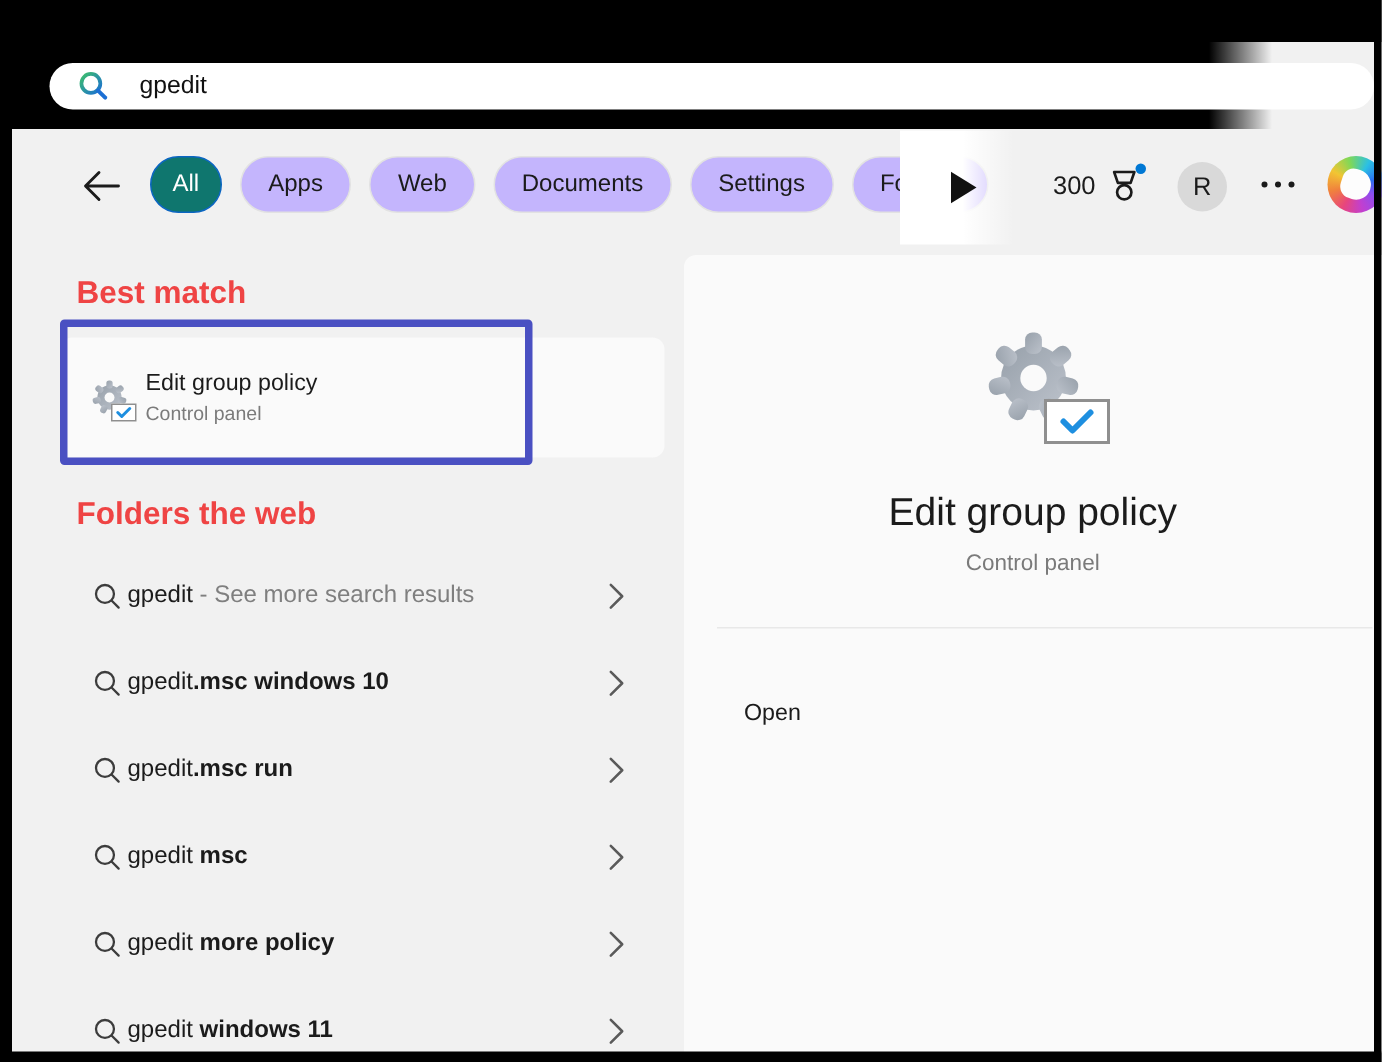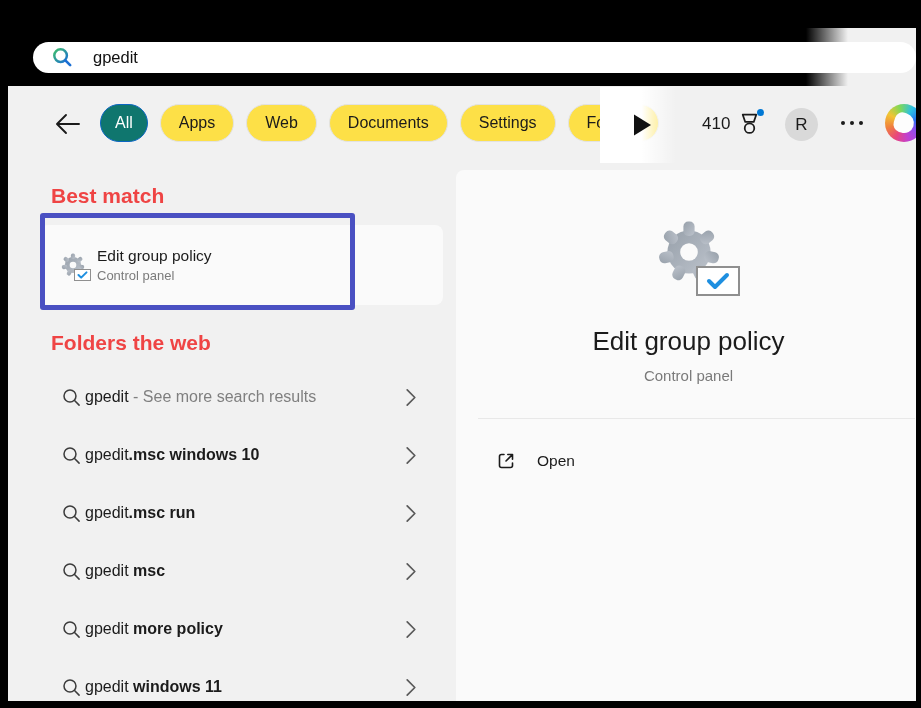--- a/index.html
+++ b/index.html
@@ -24,21 +24,21 @@
   
   .search-pill { position:absolute; left:33px; top:42px; width:883px; height:31px;
     background:#fff; border-radius:16px; display:flex; align-items:center;
     padding-left:19px; gap:20px; z-index:10; }
   .search-pill input { border:none; outline:none; background:transparent;
     font-family:"Liberation Sans",sans-serif; font-size:16.5px; color:#111; width:700px; }
 
   
   .back-arrow { position:absolute; left:54px; top:112px; width:27px; height:24px; z-index:3; }
   .tabs { position:absolute; left:100px; top:104px; display:flex; gap:12px; z-index:2; }
-  .pill { height:38px; border-radius:19px; background:#fde047; border:1px solid #e2e2e2;
+  .pill { height:38px; border-radius:19px; background:#c4b5fd; border:1px solid #e2e2e2;
     display:flex; align-items:center; padding:0 18px; font-size:16px; color:#1b1b1b; white-space:nowrap; }
   .pill.selected { background:#0f766e; border-color:#0b66c2; color:#fff; padding:0 14px; }
   .scroll-cover { position:absolute; left:600px; top:87px; width:76px; height:76px; z-index:3;
     background:linear-gradient(90deg,#fff 0,#fff 55%,rgba(255,255,255,0) 100%); }
   .play-btn { position:absolute; left:632px; top:114px; width:20px; height:22px; z-index:4; }
 
   .rewards { position:absolute; left:702px; top:110px; display:flex; align-items:center; gap:7px; z-index:3; }
   .rewards .pts { font-size:17px; color:#1b1b1b; }
   .rewards .ricon { position:relative; width:25px; height:27px; }
   .rewards .dot { position:absolute; top:-1px; right:-2px; width:7px; height:7px; border-radius:50%; background:#0078d4; }
@@ -81,21 +81,21 @@
     display:flex; align-items:center; justify-content:center; }
   .checkbox.big { width:44px; height:30px; right:-10px; bottom:-4px; }
   .checkbox.small { width:17px; height:12px; right:-3px; bottom:-1px; border-width:1.5px; }
 
   
   .preview { position:absolute; left:456px; top:170px; width:465px; height:532px;
     background:#fafafa; border-radius:8px 0 0 0; z-index:2; }
   .preview .ptitle { margin-top:34px; text-align:center; font-size:26px; color:#1b1b1b; }
   .preview .psub { margin-top:10px; text-align:center; font-size:15px; color:#7a7a7a; }
   .preview .divider { position:absolute; left:22px; right:6px; top:248px; height:1px; background:#e8e8e8; }
-  .open-row { position:absolute; left:40px; top:276px; display:flex; align-items:center; gap:21px; height:30px; cursor:pointer; }
+  .open-row { position:absolute; left:40px; top:276px; display:flex; align-items:center; gap:21px; height:30px; cursor:pointer;flex-direction:column; }
   .open-row .olabel { font-size:15.5px; color:#1b1b1b; }
 </style>
 </head>
 <body>
 
 <svg width="0" height="0" style="position:absolute">
   <defs>
     <linearGradient id="magGrad" x1="0" y1="0" x2="1" y2="1">
       <stop offset="0" stop-color="#3dbe6b"></stop>
         <stop offset="1" stop-color="#1b6fd4"></stop>
@@ -156,21 +156,21 @@
   <div class="pill">Documents</div>
   <div class="pill">Settings</div>
   <div class="pill">Folders</div>
 </div>
 <div class="scroll-cover"></div>
 <svg class="play-btn" viewBox="0 0 20 22">
   <polygon points="2,0.5 19,11 2,21.5" fill="#111"></polygon>
 </svg>
 
 <div class="rewards">
-  <span class="pts">410</span>
+  <span class="pts">300</span>
   <span class="ricon">
     <svg width="25" height="27" viewBox="0 0 24 26">
       <path d="M5.5,4.5 h13 l-2.4,7 h-8.2 z" fill="none" stroke="#1b1b1b" stroke-width="1.7" stroke-linejoin="round"></path>
       <circle cx="12" cy="17.5" r="4.6" fill="none" stroke="#1b1b1b" stroke-width="1.7"></circle>
     </svg>
     <span class="dot"></span>
   </span>
 </div>
 <div class="avatar">
   <span>R</span>

